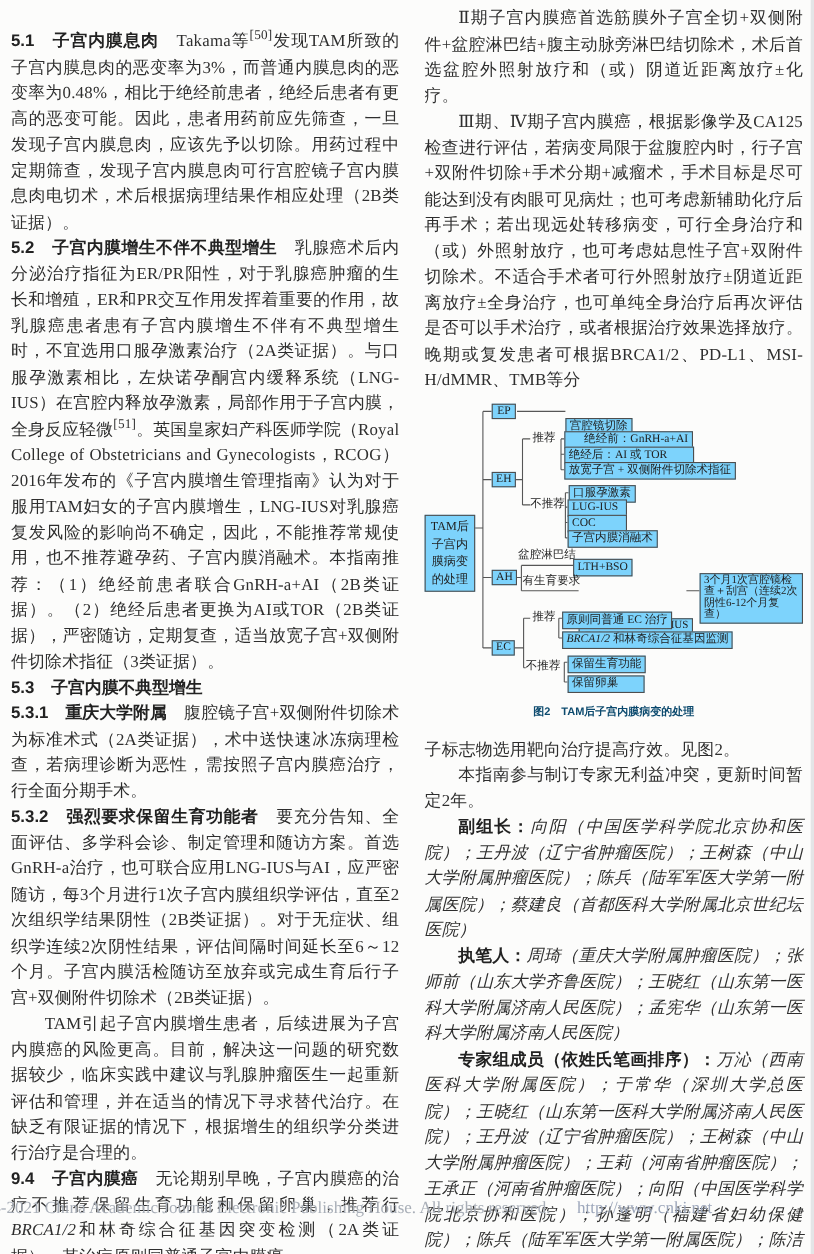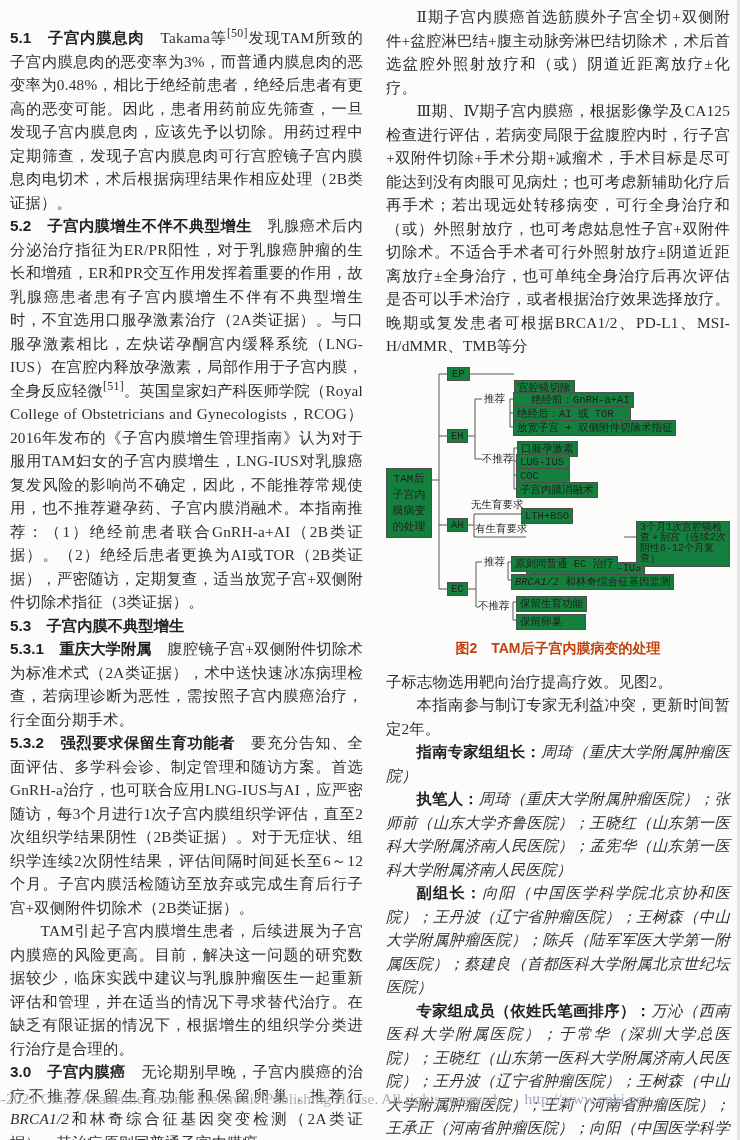--- a/index.html
+++ b/index.html
@@ -25,36 +25,36 @@
     font-weight:700;color:#222;letter-spacing:0;
   }
   .kai{font-style:italic;}
   .it{font-style:italic;}
   sup.ref{font-size:12px;line-height:0;}
   .sp-above{margin-top:23px;}
   
   .figure{position:relative;width:344px;height:300px;margin:5px 0 7px 0;}
   .fig-lines{position:absolute;left:0;top:0;}
   .fbox{
-    position:absolute;border:1px solid #4e4e4e;background:#15803d;
+    position:absolute;border:1px solid #4e4e4e;background:#7dd3fc;
     font-size:10.5px;line-height:12px;padding:1px 3px;white-space:nowrap;
-    color:#1f1f1f;text-indent:0;letter-spacing:0;font-family:Liberation Mono, monospace;
+    color:#1f1f1f;text-indent:0;letter-spacing:0;
   }
   .fbox.small{font-size:10px;}
   .fbox.pre{white-space:pre-line;}
   .fbox.ctr{text-align:center;}
   .flabel{
     position:absolute;font-size:10.5px;line-height:12px;color:#1f1f1f;
     white-space:nowrap;letter-spacing:0;
   }
   .root-node{width:44px;line-height:16px;padding:2px 0;font-size:11px;margin-top:23px;}
   .fig-caption{
     position:absolute;top:277px;left:0;width:100%;text-align:center;
     font-family:"Liberation Sans","DejaVu Sans",sans-serif;
-    font-weight:700;font-size:14px;color:#c2410c;
+    font-weight:700;font-size:10px;color:#0c4a6e;
   }
   
   .footer{
     position:absolute;top:1090px;left:-7px;width:760px;
     font-size:15.5px;color:#a8aeb7;white-space:nowrap;
   }
   .footer .url{margin-left:24px;color:#9da7bb;}
   .edge-shadow{
     position:absolute;right:0;top:0;width:3px;height:1140px;
     background:#e4e5e7;
@@ -72,21 +72,21 @@
     <p class="body"><span class="runin">5.2　子宫内膜增生不伴不典型增生</span><span>　乳腺癌术后内分泌治疗指征为ER/PR阳性，对于乳腺癌肿瘤的生长和增殖，ER和PR交互作用发挥着重要的作用，故乳腺癌患者患有子宫内膜增生不伴有不典型增生时，不宜选用口服孕激素治疗（2A类证据）。与口服孕激素相比，左炔诺孕酮宫内缓释系统（LNG-IUS）在宫腔内释放孕激素，局部作用于子宫内膜，全身反应轻微</span><sup class="ref">[51]</sup><span>。英国皇家妇产科医师学院（Royal College of Obstetricians and Gynecologists，RCOG）2016年发布的《子宫内膜增生管理指南》认为对于服用TAM妇女的子宫内膜增生，LNG-IUS对乳腺癌复发风险的影响尚不确定，因此，不能推荐常规使用，也不推荐避孕药、子宫内膜消融术。本指南推荐：（1）绝经前患者联合GnRH-a+AI（2B类证据）。（2）绝经后患者更换为AI或TOR（2B类证据），严密随访，定期复查，适当放宽子宫+双侧附件切除术指征（3类证据）。</span></p>
 
     <p class="body"><span class="runin">5.3　子宫内膜不典型增生</span></p>
 
     <p class="body"><span class="runin">5.3.1　重庆大学附属</span><span>　腹腔镜子宫+双侧附件切除术为标准术式（2A类证据），术中送快速冰冻病理检查，若病理诊断为恶性，需按照子宫内膜癌治疗，行全面分期手术。</span></p>
 
     <p class="body"><span class="runin">5.3.2　强烈要求保留生育功能者</span><span>　要充分告知、全面评估、多学科会诊、制定管理和随访方案。首选GnRH-a治疗，也可联合应用LNG-IUS与AI，应严密随访，每3个月进行1次子宫内膜组织学评估，直至2次组织学结果阴性（2B类证据）。对于无症状、组织学连续2次阴性结果，评估间隔时间延长至6～12个月。子宫内膜活检随访至放弃或完成生育后行子宫+双侧附件切除术（2B类证据）。</span></p>
 
     <p class="body indent">TAM引起子宫内膜增生患者，后续进展为子宫内膜癌的风险更高。目前，解决这一问题的研究数据较少，临床实践中建议与乳腺肿瘤医生一起重新评估和管理，并在适当的情况下寻求替代治疗。在缺乏有限证据的情况下，根据增生的组织学分类进行治疗是合理的。</p>
 
-    <p class="body"><span class="runin">3.0　子宫内膜癌</span><span>　无论期别早晚，子宫内膜癌的治疗不推荐保留生育功能和保留卵巢，推荐行</span><span class="it">BRCA1/2</span><span>和林奇综合征基因突变检测（2A类证据）。其治疗原则同普通子宫内膜癌。</span></p>
+    <p class="body"><span class="runin">9.4　子宫内膜癌</span><span>　无论期别早晚，子宫内膜癌的治疗不推荐保留生育功能和保留卵巢，推荐行</span><span class="it">BRCA1/2</span><span>和林奇综合征基因突变检测（2A类证据）。其治疗原则同普通子宫内膜癌。</span></p>
 
   </div>
 
   <div class="col col-right">
     <p class="body indent">Ⅱ期子宫内膜癌首选筋膜外子宫全切+双侧附件+盆腔淋巴结+腹主动脉旁淋巴结切除术，术后首选盆腔外照射放疗和（或）阴道近距离放疗±化疗。</p>
     <p class="body indent">Ⅲ期、Ⅳ期子宫内膜癌，根据影像学及CA125检查进行评估，若病变局限于盆腹腔内时，行子宫+双附件切除+手术分期+减瘤术，手术目标是尽可能达到没有肉眼可见病灶；也可考虑新辅助化疗后再手术；若出现远处转移病变，可行全身治疗和（或）外照射放疗，也可考虑姑息性子宫+双附件切除术。不适合手术者可行外照射放疗±阴道近距离放疗±全身治疗，也可单纯全身治疗后再次评估是否可以手术治疗，或者根据治疗效果选择放疗。晚期或复发患者可根据BRCA1/2、PD-L1、MSI-H/dMMR、TMB等分</p>
 
     <div class="figure">
       <svg class="fig-lines" width="344" height="272" viewBox="0 0 344 272">
         <path fill="none" stroke="#565656" stroke-width="1" d="
@@ -114,21 +114,21 @@
       <div class="fbox" style="left:127px;top:29px;padding-left:17px;">绝经前：GnRH-a+AI</div>
       <div class="fbox" style="left:127px;top:43px;min-width:110px;">绝经后：AI 或 TOR</div>
       <div class="fbox" style="left:127px;top:57px;">放宽子宫 + 双侧附件切除术指征</div>
       <div class="flabel" style="left:96px;top:90px;">不推荐</div>
       <div class="fbox" style="left:131px;top:78px;">口服孕激素</div>
       <div class="fbox" style="left:130px;top:91px;min-width:46px;">LUG-IUS</div>
       <div class="fbox" style="left:130px;top:105px;min-width:46px;">COC</div>
       <div class="fbox" style="left:130px;top:119px;">子宫内膜消融术</div>
 
       <div class="fbox ctr" style="left:61px;top:155px;padding:0 3px;">AH</div>
-      <div class="flabel" style="left:85px;top:136px;">无生育要求</div>
+      <div class="flabel" style="left:85px;top:136px;">盆腔淋巴结</div>
       <div class="fbox" style="left:135px;top:145px;">LTH+BSO</div>
       <div class="flabel" style="left:89px;top:160px;">有生育要求</div>
       <div class="fbox pre small" style="left:140px;top:163px;line-height:10px;margin-top:36px;">① GnRH-a ± LNG-IUS
 ② GnRH-a ± AI</div>
       <div class="fbox pre small" style="left:250px;top:158px;line-height:10.5px;">3个月1次宫腔镜检
 查＋刮宫（连续2次
 阴性6-12个月复查）</div>
 
       <div class="fbox ctr" style="left:61px;top:219px;padding:0 3px;">EC</div>
       <div class="flabel" style="left:98px;top:193px;">推荐</div>
@@ -138,25 +138,24 @@
       <div class="fbox" style="left:130px;top:233px;min-width:62px;">保留生育功能</div>
       <div class="fbox" style="left:130px;top:251px;min-width:62px;">保留卵巢</div>
 
       <div class="fig-caption">图2　TAM后子宫内膜病变的处理</div>
     </div>
 
     <p class="body">子标志物选用靶向治疗提高疗效。见图2。</p>
 
     <p class="body indent sp-above">本指南参与制订专家无利益冲突，更新时间暂定2年。</p>
 
-    <p class="body indent sp-above"><span class="runin">指南专家组组长：</span><span class="kai">周琦（重庆大学附属肿瘤医院）</span></p>
+
+    <p class="body indent"><span class="runin">副组长：</span><span class="kai">向阳（中国医学科学院北京协和医院）；王丹波（辽宁省肿瘤医院）；王树森（中山大学附属肿瘤医院）；陈兵（陆军军医大学第一附属医院）；蔡建良（首都医科大学附属北京世纪坛医院）</span></p>
 
     <p class="body indent"><span class="runin">执笔人：</span><span class="kai">周琦（重庆大学附属肿瘤医院）；张师前（山东大学齐鲁医院）；王晓红（山东第一医科大学附属济南人民医院）；孟宪华（山东第一医科大学附属济南人民医院）</span></p>
-
-    <p class="body indent"><span class="runin">副组长：</span><span class="kai">向阳（中国医学科学院北京协和医院）；王丹波（辽宁省肿瘤医院）；王树森（中山大学附属肿瘤医院）；陈兵（陆军军医大学第一附属医院）；蔡建良（首都医科大学附属北京世纪坛医院）</span></p>
 
     <p class="body indent"><span class="runin">专家组成员（依姓氏笔画排序）：</span><span class="kai">万沁（西南医科大学附属医院）；于常华（深圳大学总医院）；王晓红（山东第一医科大学附属济南人民医院）；王丹波（辽宁省肿瘤医院）；王树森（中山大学附属肿瘤医院）；王莉（河南省肿瘤医院）；王承正（河南省肿瘤医院）；向阳（中国医学科学院北京协和医院）；孙蓬明（福建省妇幼保健院）；陈兵（陆军军医大学第一附属医院）；陈洁（复旦大学附属肿瘤医院）；李乃适（中国医学科学院北京协和医院）；邹冬玲（重庆大学附属</span></p>
   </div>
 
   <div class="footer">
     <span>4-2021 China Academic Journal Electronic Publishing House. All rights reserved.</span><span class="url">http://www.cnki.net</span>
   </div>
 
   <div class="edge-shadow"></div>
 </div>

